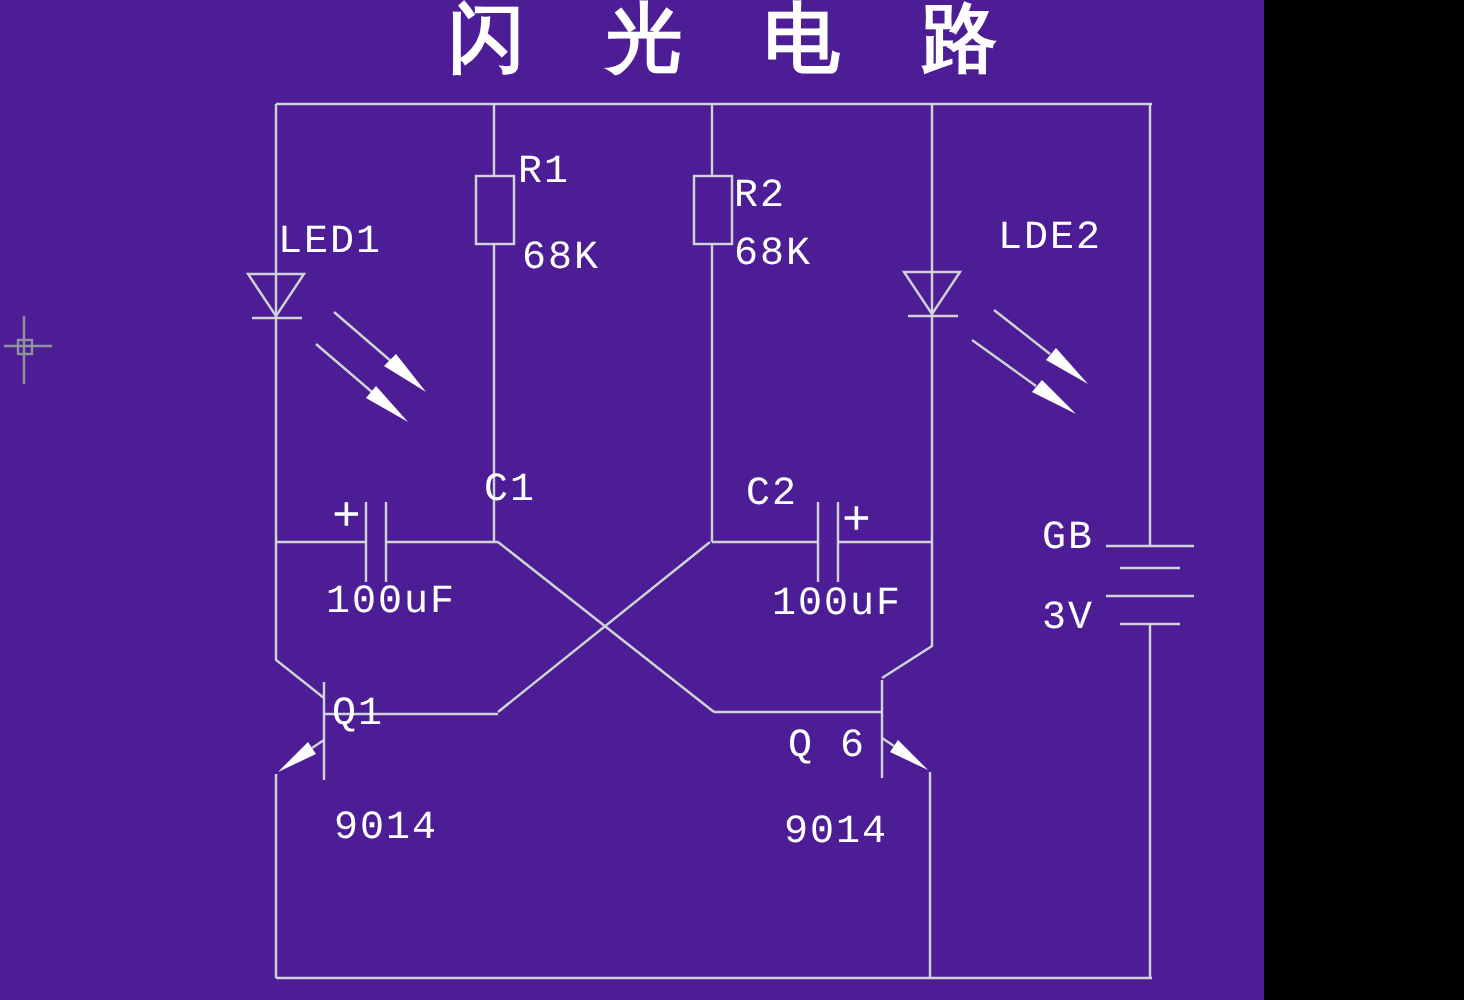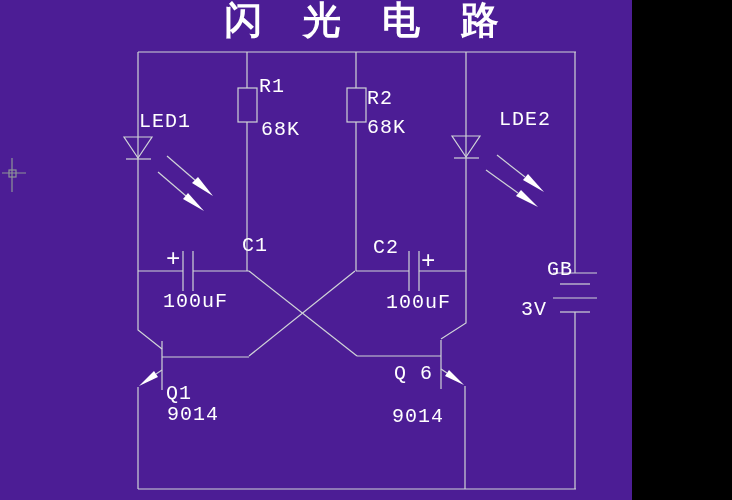--- a/index.html
+++ b/index.html
@@ -133,22 +133,22 @@
   <div class="lbl" style="left:367px;top:118px;">68K</div>
 
   <div class="lbl plus" style="left:166px;top:248px;">+</div>
   <div class="lbl" style="left:218px;top:236px;margin-left:24px;">C1</div>
   <div class="lbl" style="left:163px;top:292px;">100uF</div>
 
   <div class="lbl plus" style="left:421px;top:250px;">+</div>
   <div class="lbl" style="left:373px;top:238px;">C2</div>
   <div class="lbl" style="left:386px;top:293px;">100uF</div>
 
-  <div class="lbl" style="left:166px;top:384px;">Q1</div>
+  <div class="lbl" style="left:166px;top:348px;">Q1</div>
   <div class="lbl" style="left:167px;top:405px;">9014</div>
 
   <div class="lbl" style="left:394px;top:364px;">Q 6</div>
   <div class="lbl" style="left:392px;top:407px;">9014</div>
 
-  <div class="lbl" style="left:547px;top:260px;text-align:center;">GB</div>
+  <div class="lbl" style="left:521px;top:260px;text-align:center;">GB</div>
   <div class="lbl" style="left:521px;top:300px;text-align:center;">3V</div>
 
 </div>
 
 </body></html>

